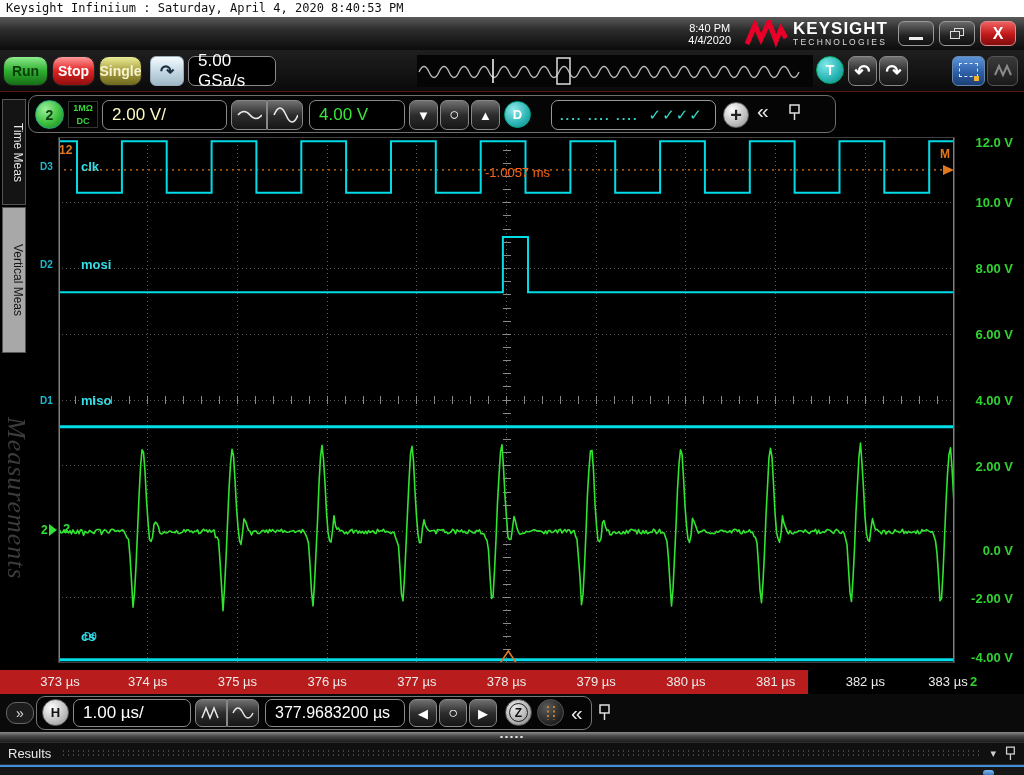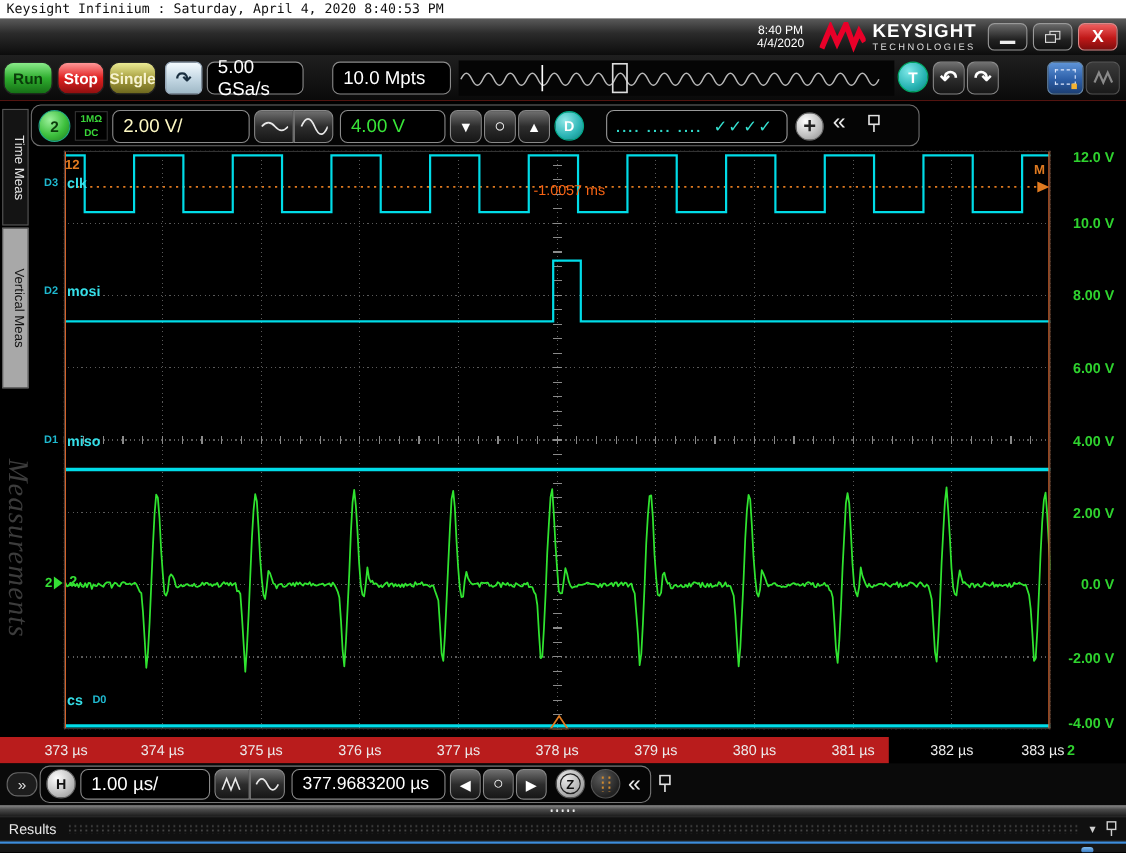--- a/index.html
+++ b/index.html
@@ -105,21 +105,21 @@
   .watermark { position:absolute; left:1px; top:282px; writing-mode:vertical-rl; font-size:26px; font-style:italic;
     color:#3c3c3c; letter-spacing:1px; font-family:"Liberation Serif", serif; }
 
   .plot { position:absolute; left:58px; top:2px; width:897px; height:526px; background:#000; }
   .plot-overlay { position:absolute; font-size:12px; }
   .corner-l { left:1px; top:6px; color:#e07a20; font-size:12px; font-weight:bold; }
   .corner-r { right:5px; top:10px; color:#e07a20; font-size:12px; font-weight:bold; }
   .readout { left:427px; top:28px; color:#f96414; font-size:13px; }
 
   .dlabel { position:absolute; color:#1fb9d0; font-size:10px; font-weight:bold; }
-  .dname { position:absolute; color:#35dfe8; font-size:13px; font-weight:bold; }
+  .dname { position:absolute; color:#35dfe8; font-size:13px; font-weight:bold;margin-left:20px; }
   .gndmark { position:absolute; left:41px; top:388px; display:flex; align-items:center; color:#35e035;
     font-size:12px; font-weight:bold; }
   .gndmark .tri { width:0; height:0; border-left:8px solid #35e035; border-top:6px solid transparent;
     border-bottom:6px solid transparent; margin-left:1px; }
   .gnd2 { position:absolute; left:63px; top:386px; color:#35e035; font-size:13px; font-weight:bold; }
 
   .vlabel { position:absolute; left:957px; width:56px; text-align:right; color:#2fd32f;
     font-size:13px; font-weight:bold; }
 
   
@@ -212,21 +212,20 @@
   </div>
 
   <div class="acqbar">
     <div class="pillbtn runbtn">Run</div>
     <div class="pillbtn stopbtn">Stop</div>
     <div class="pillbtn singlebtn">Single</div>
     <div class="syncbtn">
       <span style="color:#1a2f40;font-size:17px;font-weight:bold;">↷</span>
     </div>
     <div class="field ratefield">5.00 GSa/s</div>
-    <div class="field ptsfield">10.0 Mpts</div>
     <div class="squiggle">
       <svg width="396" height="32" viewBox="0 0 396 32">
         <path id="squiggle-path" fill="none" stroke="#b8b8b8" stroke-width="1.4" d="M2 17 q5 -11 10 0 q5 11 10 0 q5 -11 10 0 q5 11 10 0 q5 -11 10 0 q5 11 10 0 q5 -11 10 0 q5 11 10 0 q5 -11 10 0 q5 11 10 0 q5 -11 10 0 q5 11 10 0 q5 -11 10 0 q5 11 10 0 q5 -11 10 0 q5 11 10 0 q5 -11 10 0 q5 11 10 0 q5 -11 10 0 q5 11 10 0 q5 -11 10 0 q5 11 10 0 q5 -11 10 0 q5 11 10 0 q5 -11 10 0 q5 11 10 0 q5 -11 10 0 q5 11 10 0 q5 -11 10 0 q5 11 10 0 q5 -11 10 0 q5 11 10 0 q5 -11 10 0 q5 11 10 0 q5 -11 10 0 q5 11 10 0 q5 -11 10 0 q5 11 10 0"></path>
         <line x1="76" y1="4" x2="76" y2="28" stroke="#fff" stroke-width="1.5"></line>
         <rect x="140" y="3" width="13" height="26" fill="none" stroke="#ddd" stroke-width="1.5"></rect>
       </svg>
     </div>
     <div class="tcircle">T</div>
     <div class="sqbtn undobtn">↶</div>
     <div class="sqbtn redobtn">↷</div>
@@ -432,21 +431,21 @@
         <span class="tri"></span>
     </div>
     <div class="gnd2">2</div>
 
     <div class="vlabel" style="top:0px;">12.0 V</div>
     <div class="vlabel" style="top:60px;">10.0 V</div>
     <div class="vlabel" style="top:126px;">8.00 V</div>
     <div class="vlabel" style="top:192px;">6.00 V</div>
     <div class="vlabel" style="top:258px;">4.00 V</div>
     <div class="vlabel" style="top:324px;">2.00 V</div>
-    <div class="vlabel" style="top:388px;">0.0 V</div>
+    <div class="vlabel" style="top:408px;">0.0 V</div>
     <div class="vlabel" style="top:456px;">-2.00 V</div>
     <div class="vlabel" style="top:515px;">-4.00 V</div>
   </div>
 
   <div class="timeaxis">
     <div class="tlabel" style="left:60px;">373 µs</div>
     <div class="tlabel" style="left:147.7px;">374 µs</div>
     <div class="tlabel" style="left:237.4px;">375 µs</div>
     <div class="tlabel" style="left:327.1px;">376 µs</div>
     <div class="tlabel" style="left:416.8px;">377 µs</div>

